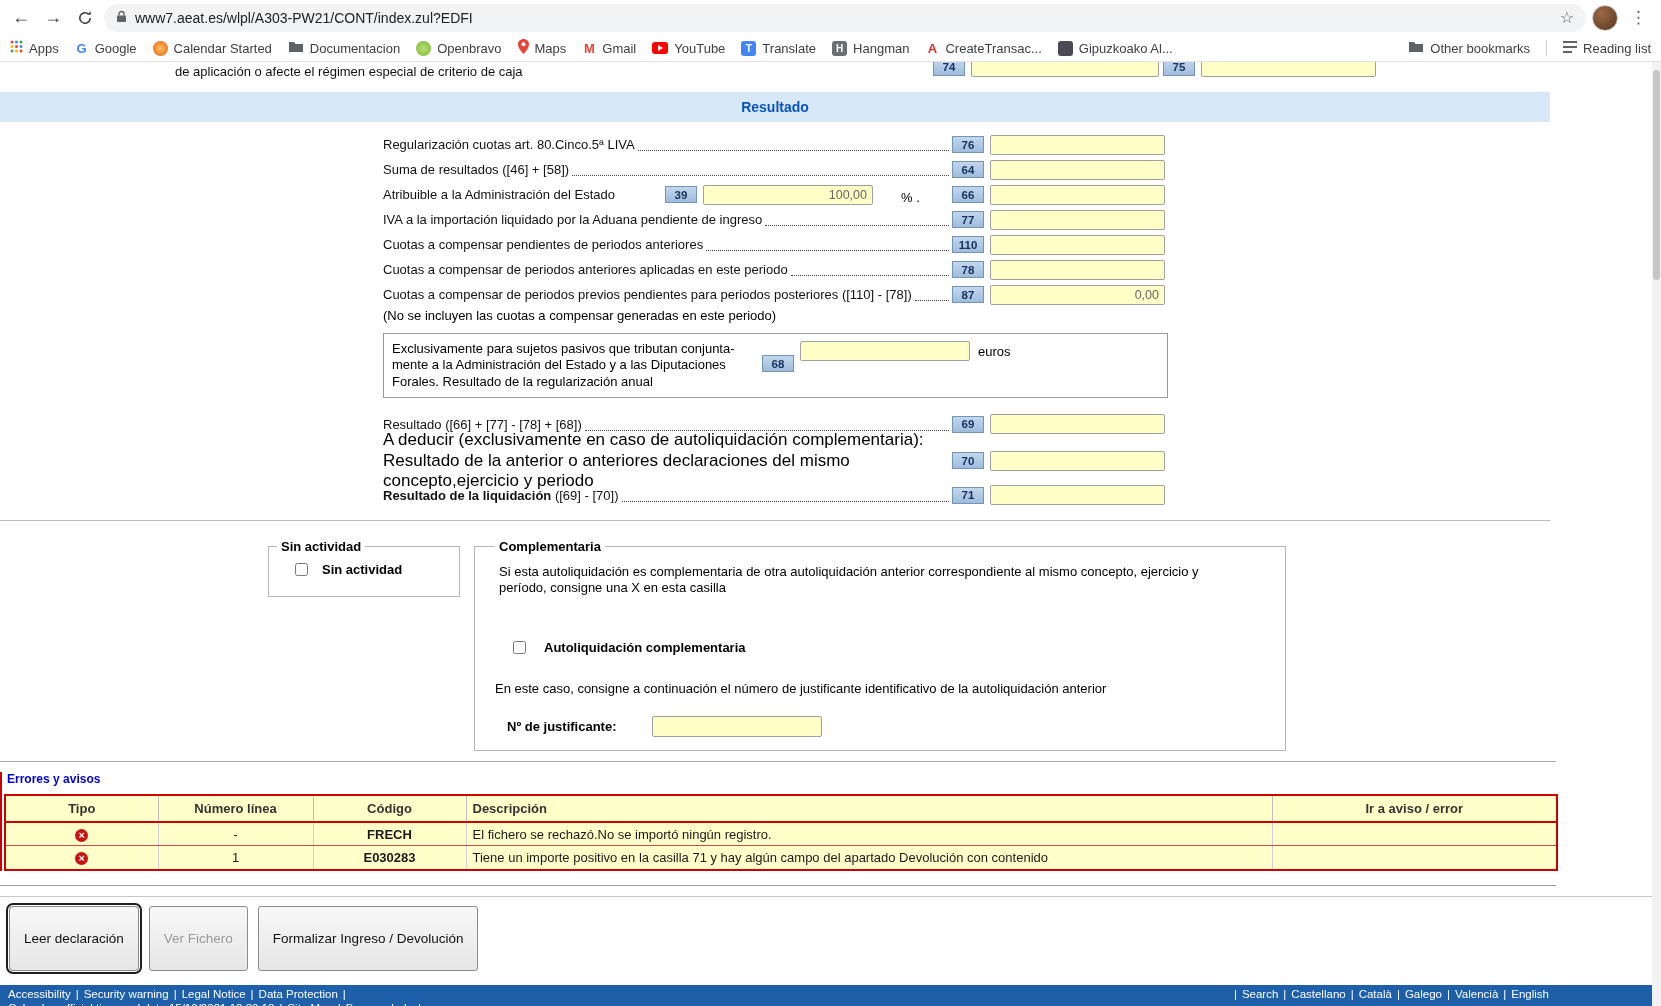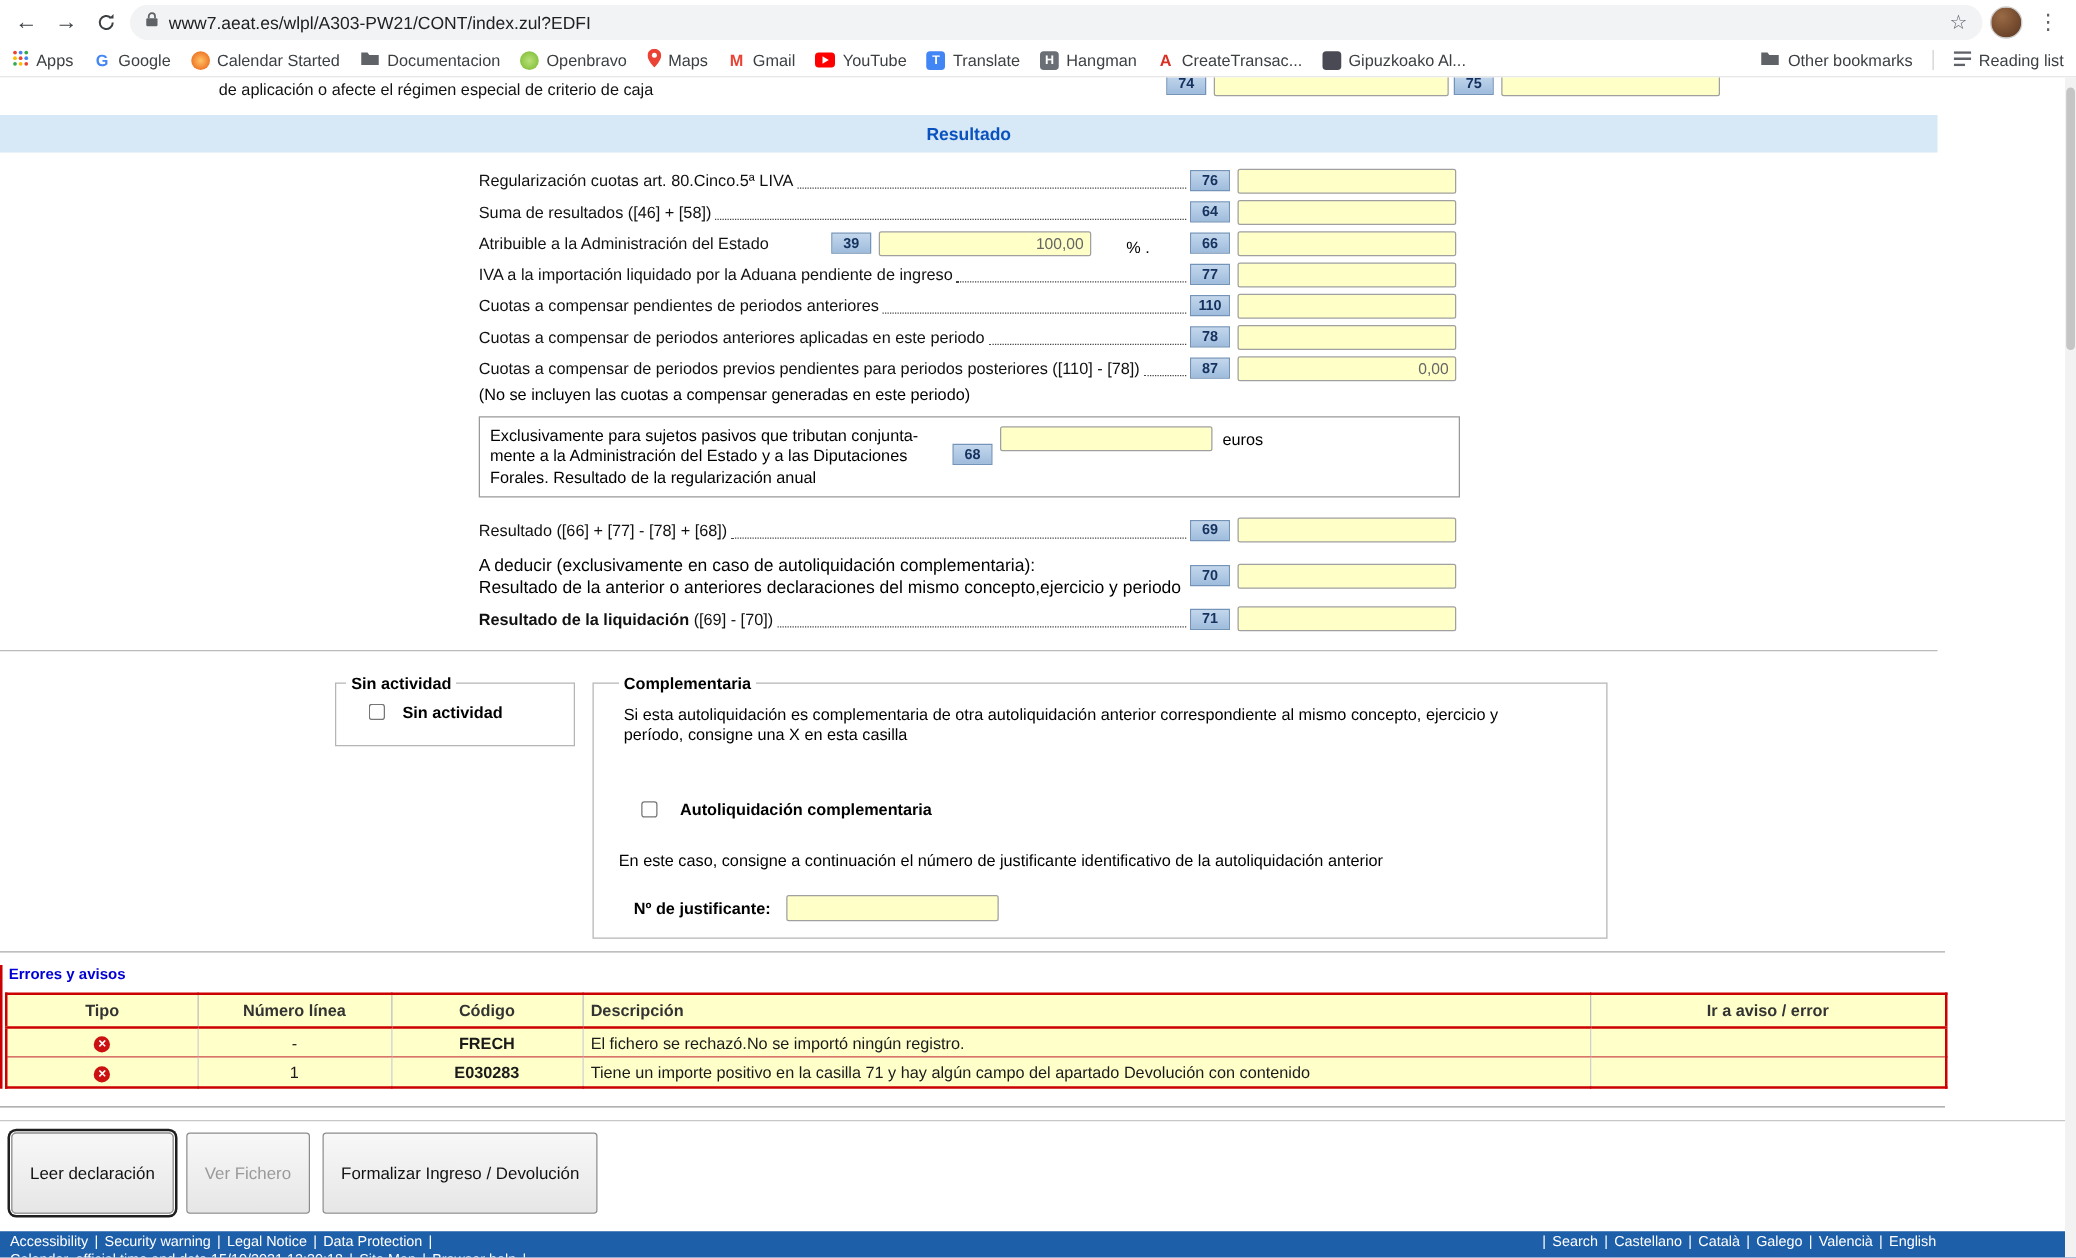--- a/index.html
+++ b/index.html
@@ -44,21 +44,21 @@
 
   .band { width: 1550px; height: 30px; margin-top: 6px; background: #D7E8F6;
           display: flex; align-items: center; justify-content: center; }
   .band span { color: #0A53BE; font-weight: bold; font-size: 14px; }
 
   .formarea { width: 782px; margin: 10px 0 0 383px; }
   .frow { display: flex; align-items: center; height: 25px; }
   .frow2 { margin-bottom: 2px; }
   .flbl { font-size: 13px; color: #111; white-space: nowrap; }
   .flbl b { font-weight: bold; }
-  .flbl2 { flex: 1; font-size: 14px; line-height: 1.2; }
+  .flbl2 { flex: 1; font-size: 17px; line-height: 1.2; }
   .leader { flex: 1; min-width: 6px; border-bottom: 1px dotted #444; margin: 0 3px 6px 3px; align-self: flex-end; }
   .spacer { flex: 1; }
   .numbox { min-width: 32px; height: 17px; padding: 0 2px; margin-right: 6px;
             background: linear-gradient(#C3D7EC, #9FBCDD); border: 1px solid #7394B8;
             color: #15315E; font-weight: bold; font-size: 11.5px;
             display: flex; align-items: center; justify-content: center; }
   .yinput { width: 175px; height: 20px; background: #FFFFC8; border: 1px solid #A0A0A0; border-radius: 2px;
             font-family: "Liberation Sans", sans-serif; font-size: 12.5px; color: #666;
             text-align: right; padding: 0 5px; }
   .w170 { width: 170px; }
@@ -79,21 +79,21 @@
   legend { font-weight: bold; font-size: 13px; padding: 0 4px; margin-left: 8px; }
   .fs-sin { margin-left: 268px; width: 192px; height: 58px; }
   .fs-comp { margin-left: 14px; width: 812px; height: 212px; padding: 0 12px; }
   .chkrow { display: flex; align-items: center; gap: 14px; margin: 8px 0 0 26px; }
   .chkrow input { width: 13px; height: 13px; }
   .chklbl { font-weight: bold; font-size: 13px; }
   .intro { margin: 10px 0 0 12px; width: 700px; font-size: 13px; line-height: 1.25; }
   .chkrow.comp { margin: 44px 0 0 26px; gap: 18px; }
   .note { margin: 26px 0 0 8px; font-size: 13px; }
   .justif { display: flex; align-items: center; margin: 20px 0 0 20px; }
-  .justif .chklbl { width: 122px; }
+  .justif .chklbl { width: 145px; }
   .justinput { width: 170px; height: 21px; text-align: left; }
 
   .septop { width: 1556px; height: 1px; background: #AAA; margin-top: 10px; }
   .errors-wrap { width: 1556px; border-left: 2px solid #C00; margin-top: 2px; padding-left: 2px; }
   .errtitle { color: #0000D6; font-weight: bold; font-size: 12px; margin: 10px 0 8px 3px; }
   table.errtable { border-collapse: collapse; table-layout: fixed; width: 1552px; border: 2px solid #C00; }
   .errtable th { background: #FFFFC9; font-size: 13px; font-weight: bold; color: #333;
                  height: 27px; border-bottom: 2px solid #C00; border-left: 1px solid #BDBDBD; }
   .errtable td { background: #FFFFC9; font-size: 13px; color: #1a1a1a; height: 24px;
                  border-bottom: 1px solid #CC4A4A; border-left: 1px solid #CFCFCF; }

